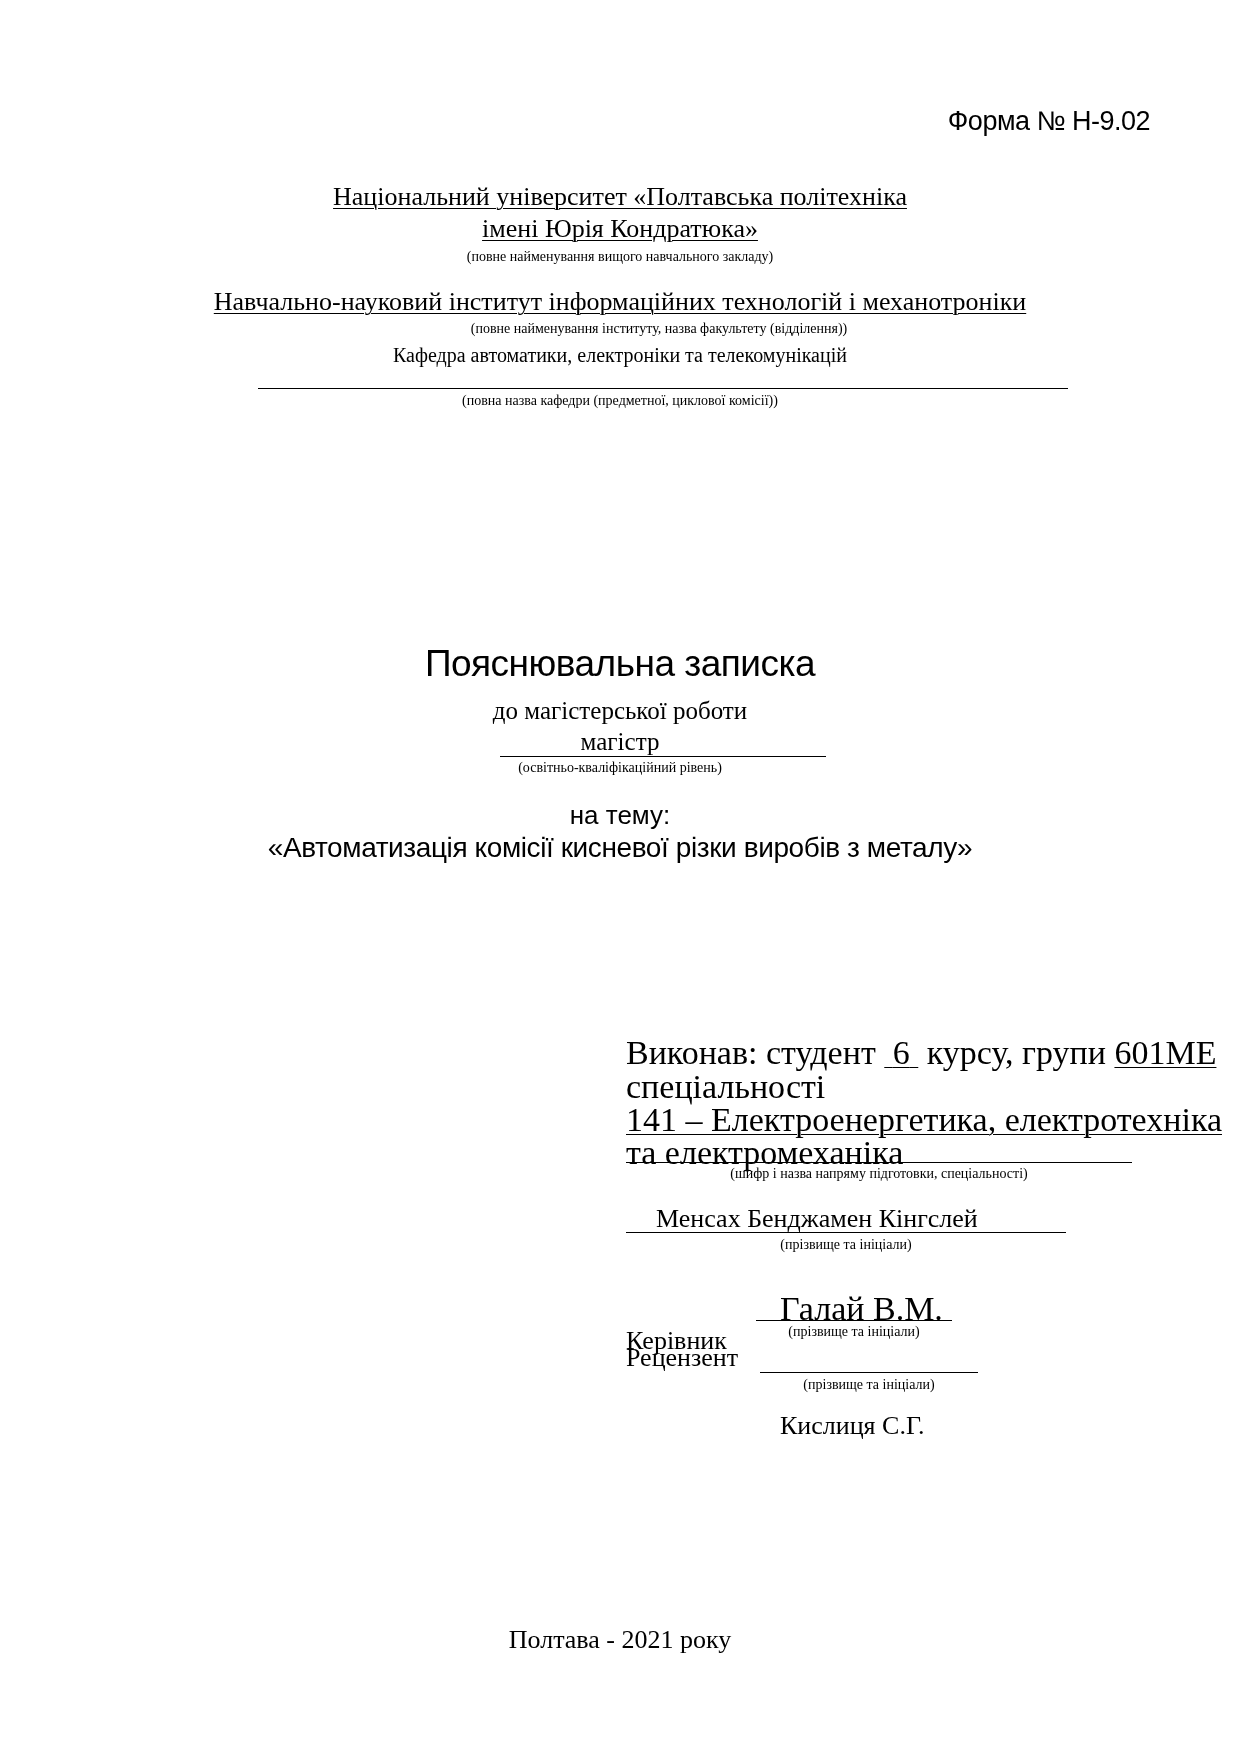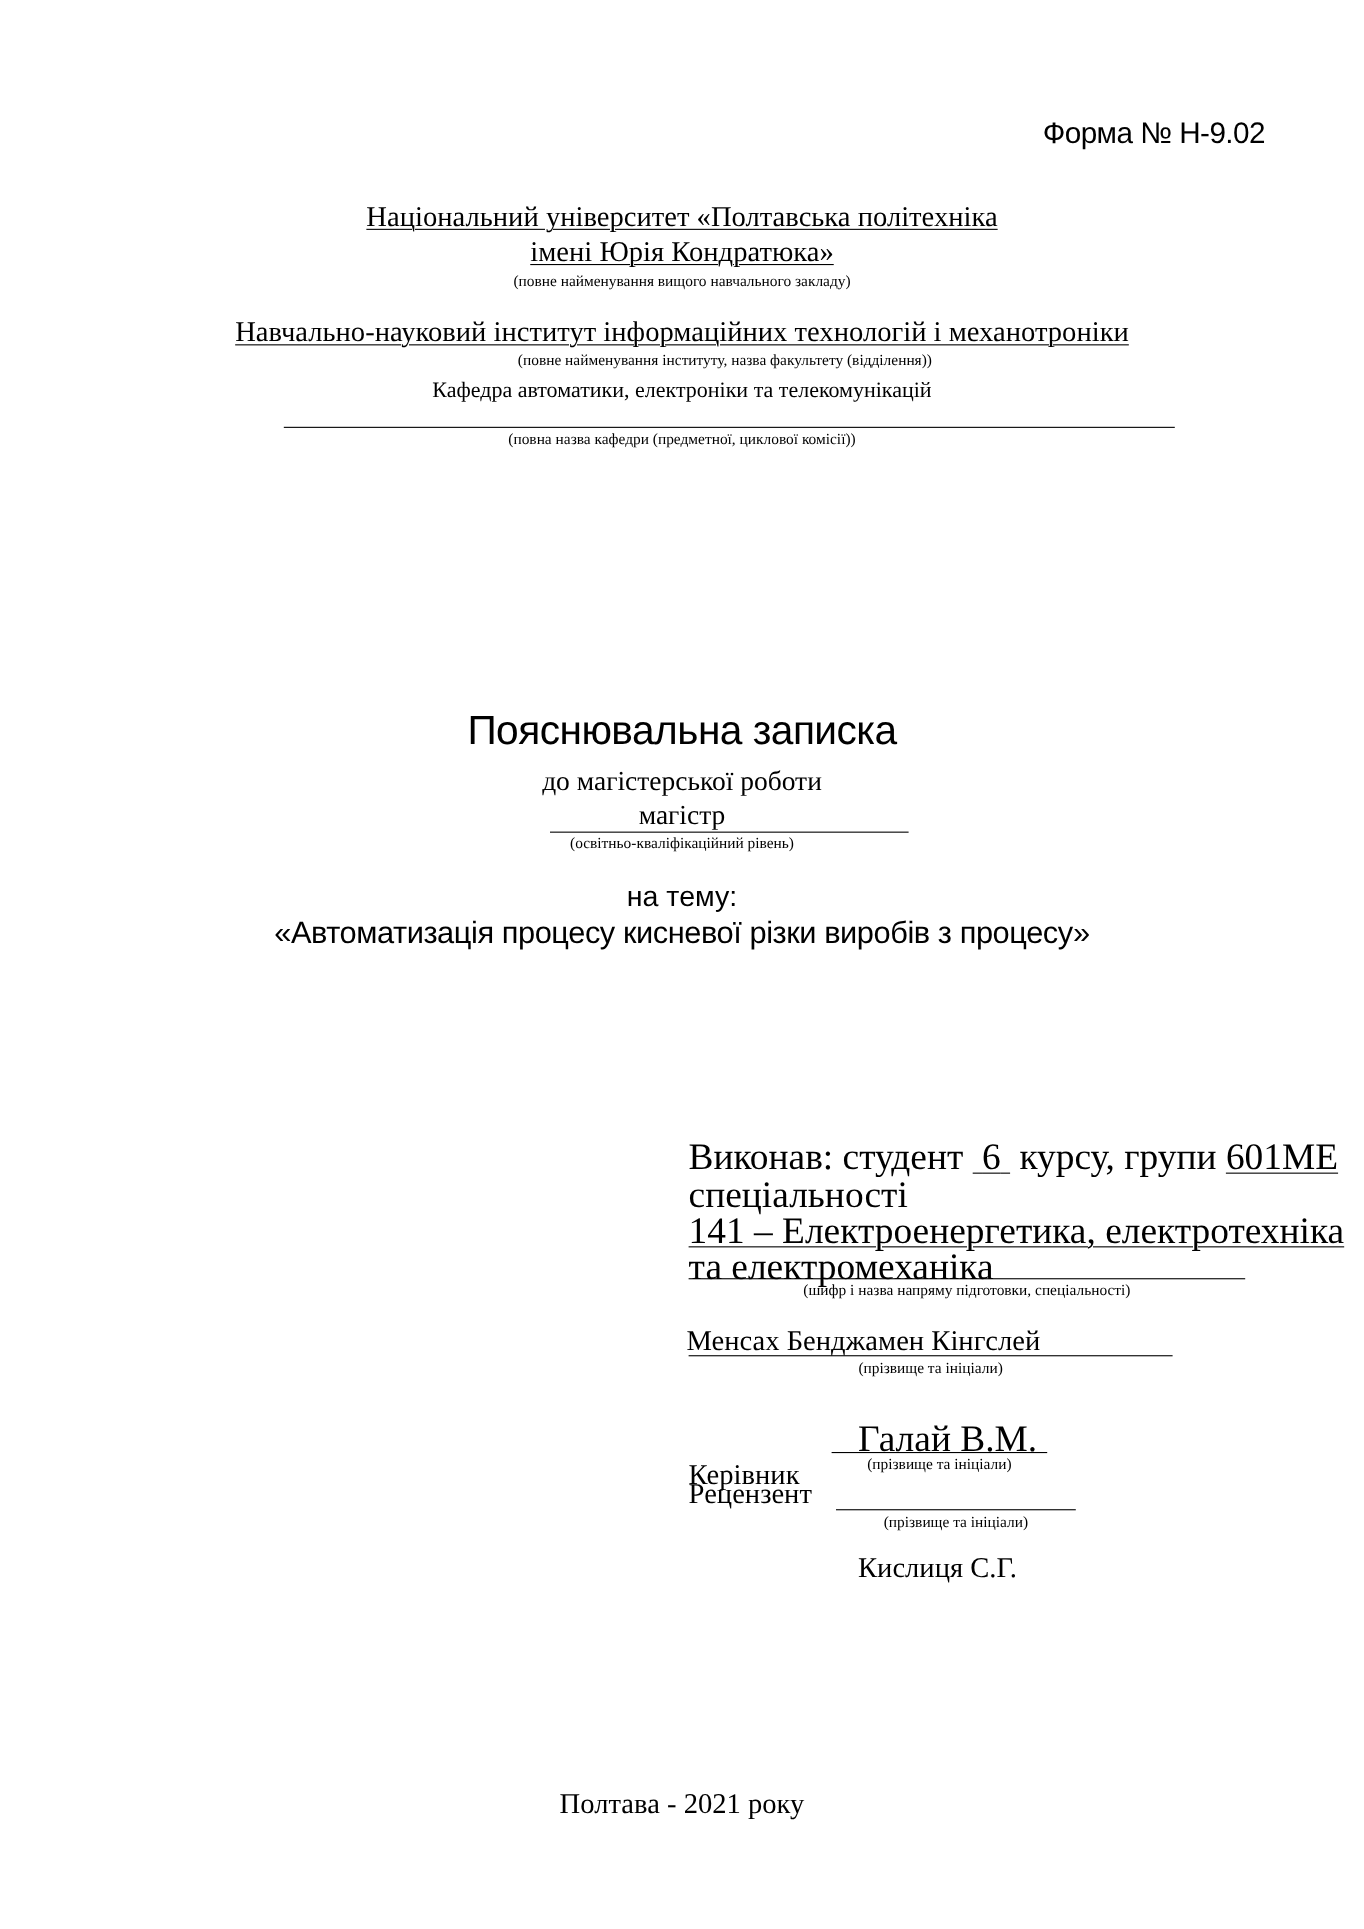--- a/index.html
+++ b/index.html
@@ -35,21 +35,21 @@
   #topic { top: 832px; font-size: 28px; letter-spacing: -0.4px; }
 
   .right-block { left: 626px; font-size: 34px; }
   #done-by { top: 1034px; }
   #spec-label { top: 1068px; }
   #spec-1 { top: 1101px; }
   #spec-2 { top: 1134px; }
   #spec-line { top: 1162px; left: 626px; width: 506px; }
   #spec-note { top: 1166px; left: 626px; width: 506px; text-align: center; }
 
-  #student-name { top: 1204px; left: 624px; font-size: 26px; }
+  #student-name { top: 1204px; left: 656px; font-size: 26px; }
   #student-line { top: 1232px; left: 626px; width: 440px; }
   #student-note { top: 1237px; left: 626px; width: 440px; text-align: center; }
 
   #supervisor-label { top: 1326px; left: 626px; font-size: 26px; }
   #supervisor-name { top: 1290px; left: 780px; font-size: 34px; }
   #supervisor-line { top: 1320px; left: 756px; width: 196px; }
   #supervisor-note { top: 1324px; left: 756px; width: 196px; text-align: center; }
 
   #reviewer-label { top: 1343px; left: 626px; font-size: 26px; }
   #reviewer-name { top: 1411px; left: 780px; font-size: 26px; }
@@ -74,21 +74,21 @@
 <div id="dept-line" class="line"></div>
 <div id="dept-note" class="abs center serif small">(повна назва кафедри (предметної,  циклової комісії))</div>
 
 <div id="title" class="abs center sans">Пояснювальна записка</div>
 <div id="sub1" class="abs center serif">до магістерської роботи</div>
 <div id="level" class="abs center serif">магістр</div>
 <div id="level-line" class="line"></div>
 <div id="level-note" class="abs center serif small">(освітньо-кваліфікаційний рівень)</div>
 
 <div id="on-theme" class="abs center sans">на тему:</div>
-<div id="topic" class="abs center sans">«Автоматизація процесу кисневої різки виробів з процесу»</div>
+<div id="topic" class="abs center sans">«Автоматизація комісії кисневої різки виробів з металу»</div>
 
 <div id="done-by" class="abs serif right-block"><span>Виконав: студент </span><span class="u">&nbsp;<span>6</span>&nbsp;</span><span> курсу, групи </span><span class="u">601МЕ</span></div>
 <div id="spec-label" class="abs serif right-block">спеціальності</div>
 <div id="spec-1" class="abs serif right-block"><span class="u">141 – Електроенергетика, електротехніка</span></div>
 <div id="spec-2" class="abs serif right-block">та електромеханіка</div>
 <div id="spec-line" class="line"></div>
 <div id="spec-note" class="abs serif small">(шифр і назва напряму підготовки, спеціальності)</div>
 
 <div id="student-name" class="abs serif">Менсах Бенджамен Кінгслей</div>
 <div id="student-line" class="line"></div>

